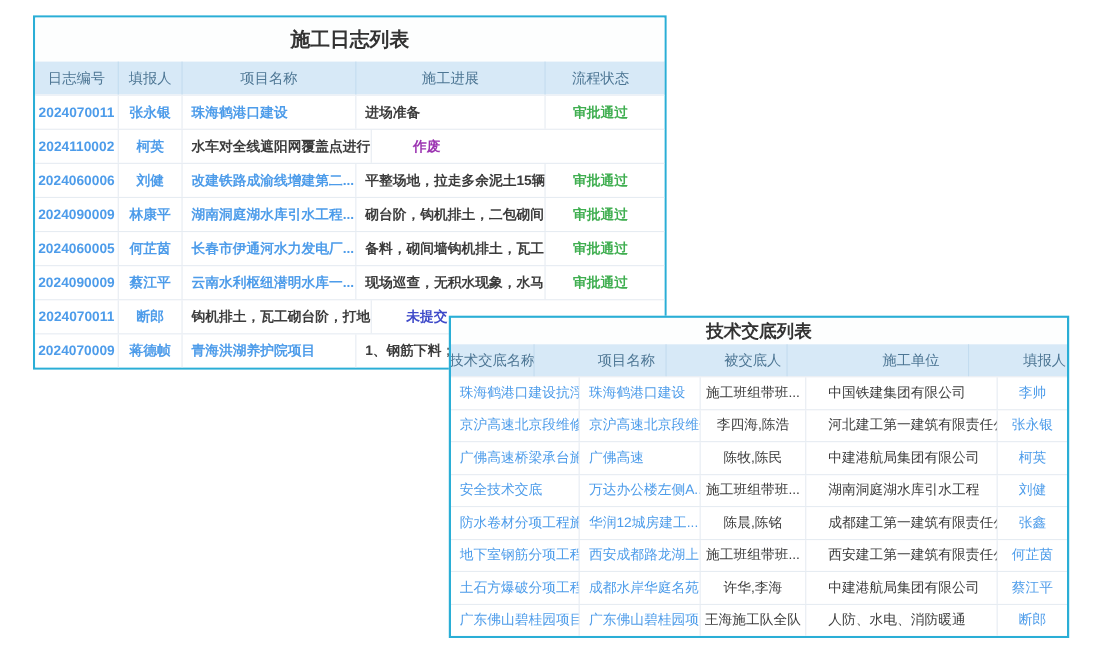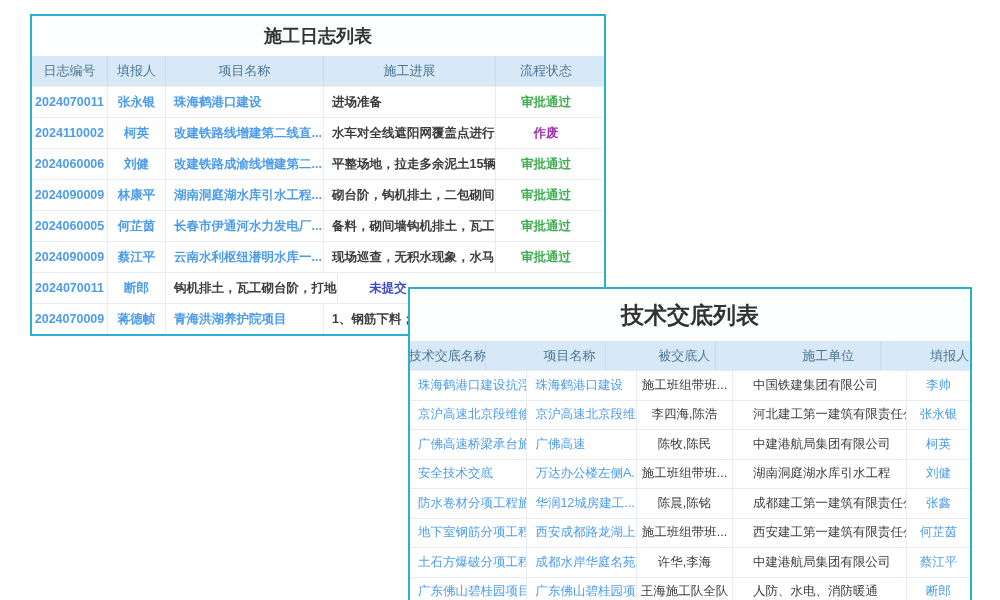--- a/index.html
+++ b/index.html
@@ -11,21 +11,21 @@
   }
   *{margin:0;padding:0;box-sizing:border-box;}
   html,body{width:1000px;height:600px;background:#ffffff;overflow:hidden;
     font-family:"Liberation Sans","DejaVu Sans",sans-serif;}
   .card{position:absolute;background:#fff;border:2px solid var(--card-border);}
   #card-log{left:30px;top:14px;width:576px;}
   #card-disclosure{left:408px;top:287px;width:564px;}
   .card-title{display:flex;align-items:center;justify-content:center;
     font-weight:bold;color:#333;background:#fdfefe;}
   #card-log .card-title{height:40px;font-size:18px;}
-  #card-disclosure .card-title{height:52px;font-size:23px;}
+  #card-disclosure .card-title{height:24px;font-size:16px;}
   .thead{display:flex;background:var(--header-bg);color:var(--header-text);}
   #card-log .thead{height:30px;font-size:13px;}
   #card-disclosure .thead{height:29px;font-size:13px;gap:48px;}
   .th{display:flex;align-items:center;justify-content:center;
     border-right:1px solid #c3dcef;overflow:hidden;white-space:nowrap;}
   .th:last-child{border-right:none;}
   .tr{display:flex;border-top:1px solid #e6ecf2;background:#fff;}
   #card-log .tr{height:31px;font-size:12.5px;font-weight:bold;}
   #card-disclosure .tr{height:29.5px;font-size:12.5px;}
   .td{display:flex;align-items:center;justify-content:flex-start;
@@ -62,21 +62,20 @@
   <div class="tr">
     <div class="td c1 blue center">2024070011</div>
     <div class="td c2 blue center">张永银</div>
     <div class="td c3 blue">珠海鹤港口建设</div>
     <div class="td c4">进场准备</div>
     <div class="td c5 center" style="color: rgb(63, 174, 80);">审批通过</div>
   </div>
   <div class="tr">
     <div class="td c1 blue center">2024110002</div>
     <div class="td c2 blue center">柯英</div>
-    <div class="td c3 blue">改建铁路线增建第二线直...</div>
     <div class="td c4">水车对全线遮阳网覆盖点进行...</div>
     <div class="td c5 center" style="color: rgb(156, 52, 178);">作废</div>
   </div>
   <div class="tr">
     <div class="td c1 blue center">2024060006</div>
     <div class="td c2 blue center">刘健</div>
     <div class="td c3 blue">改建铁路成渝线增建第二...</div>
     <div class="td c4">平整场地，拉走多余泥土15辆...</div>
     <div class="td c5 center" style="color: rgb(63, 174, 80);">审批通过</div>
   </div>

